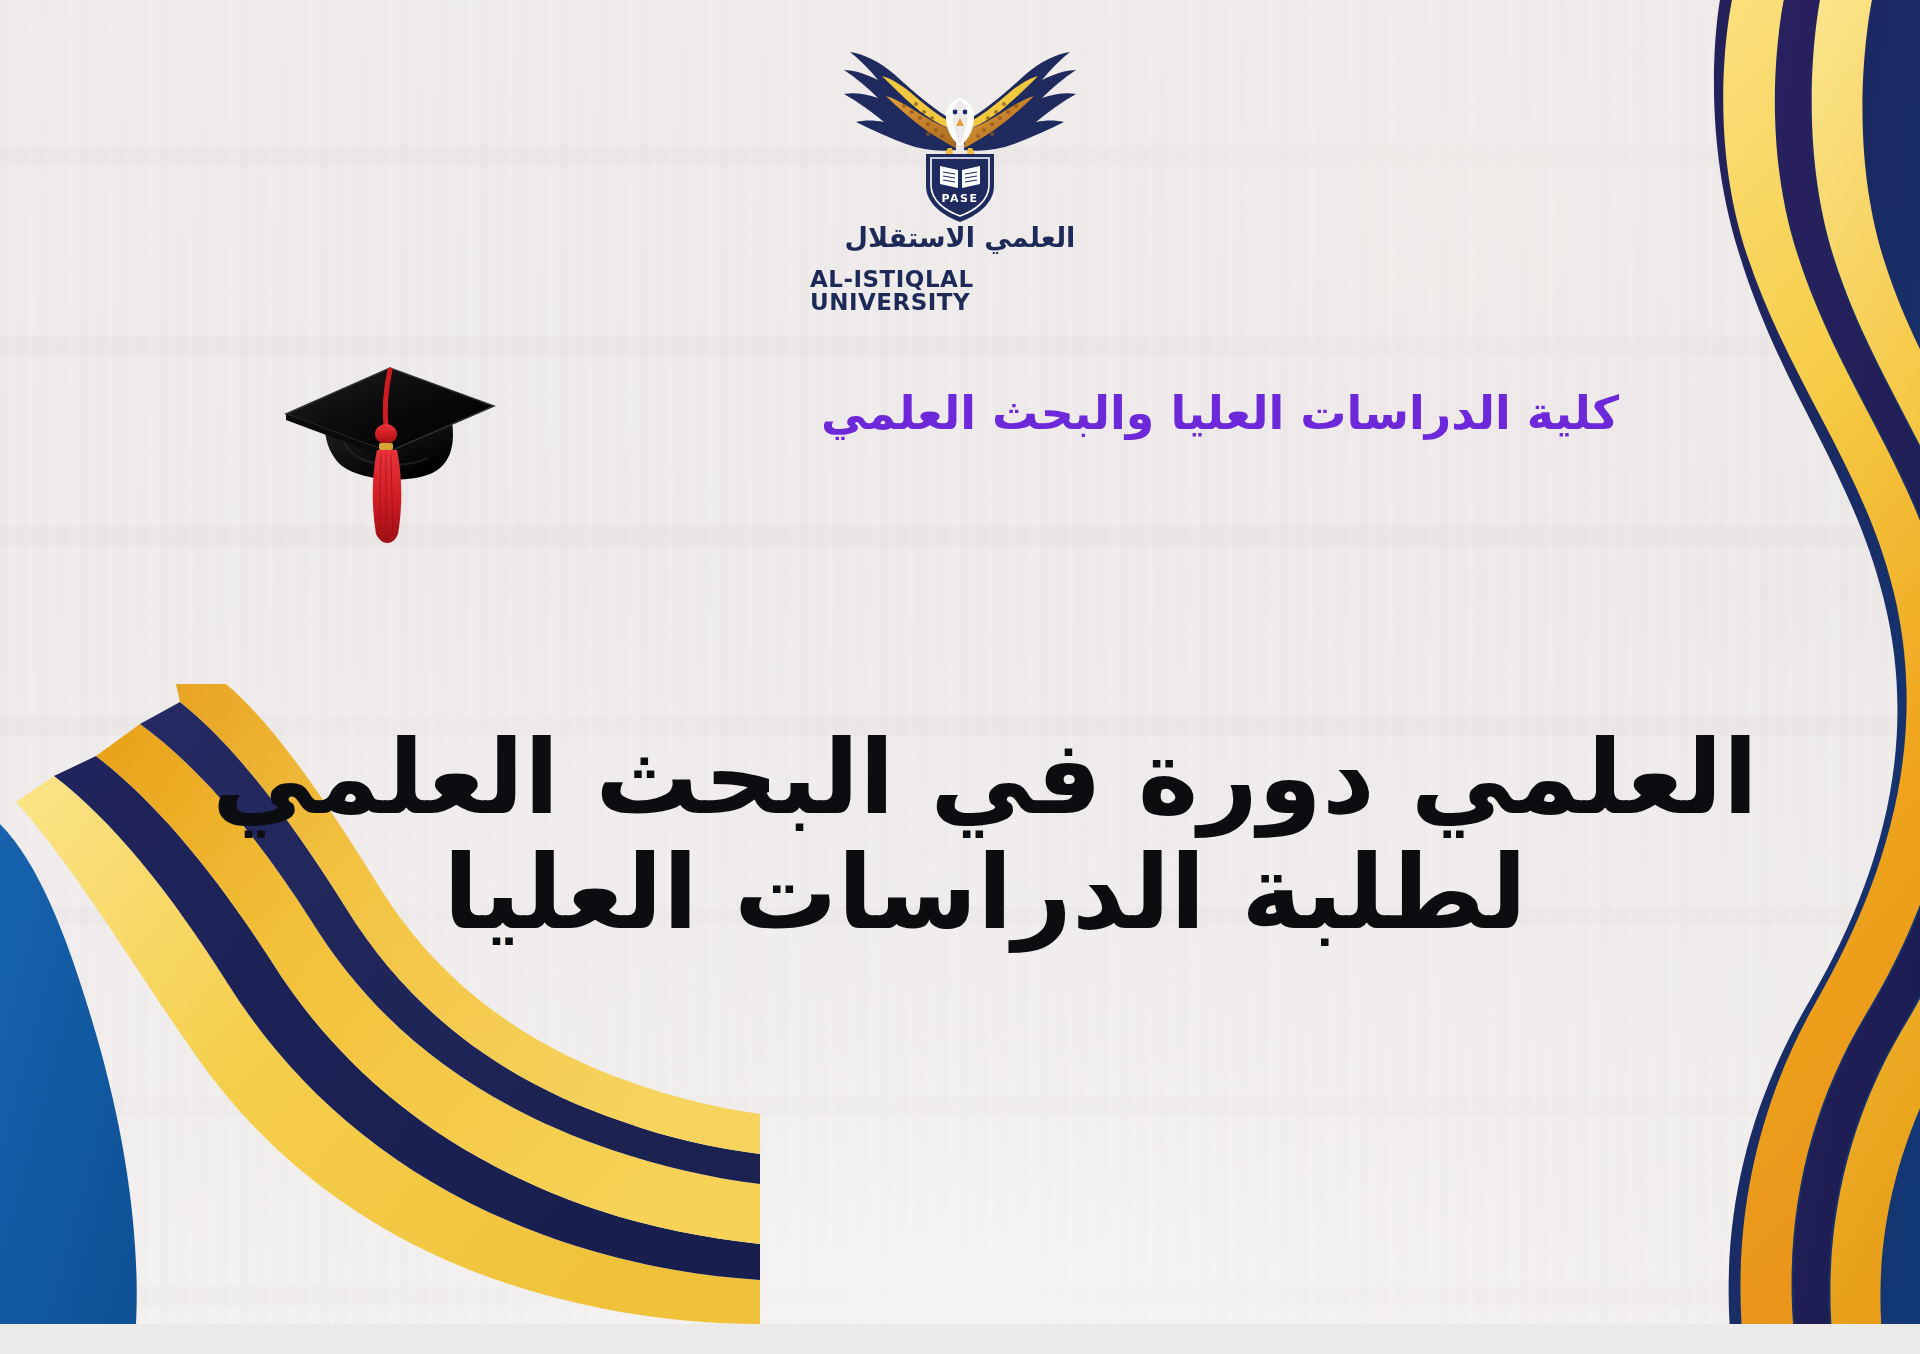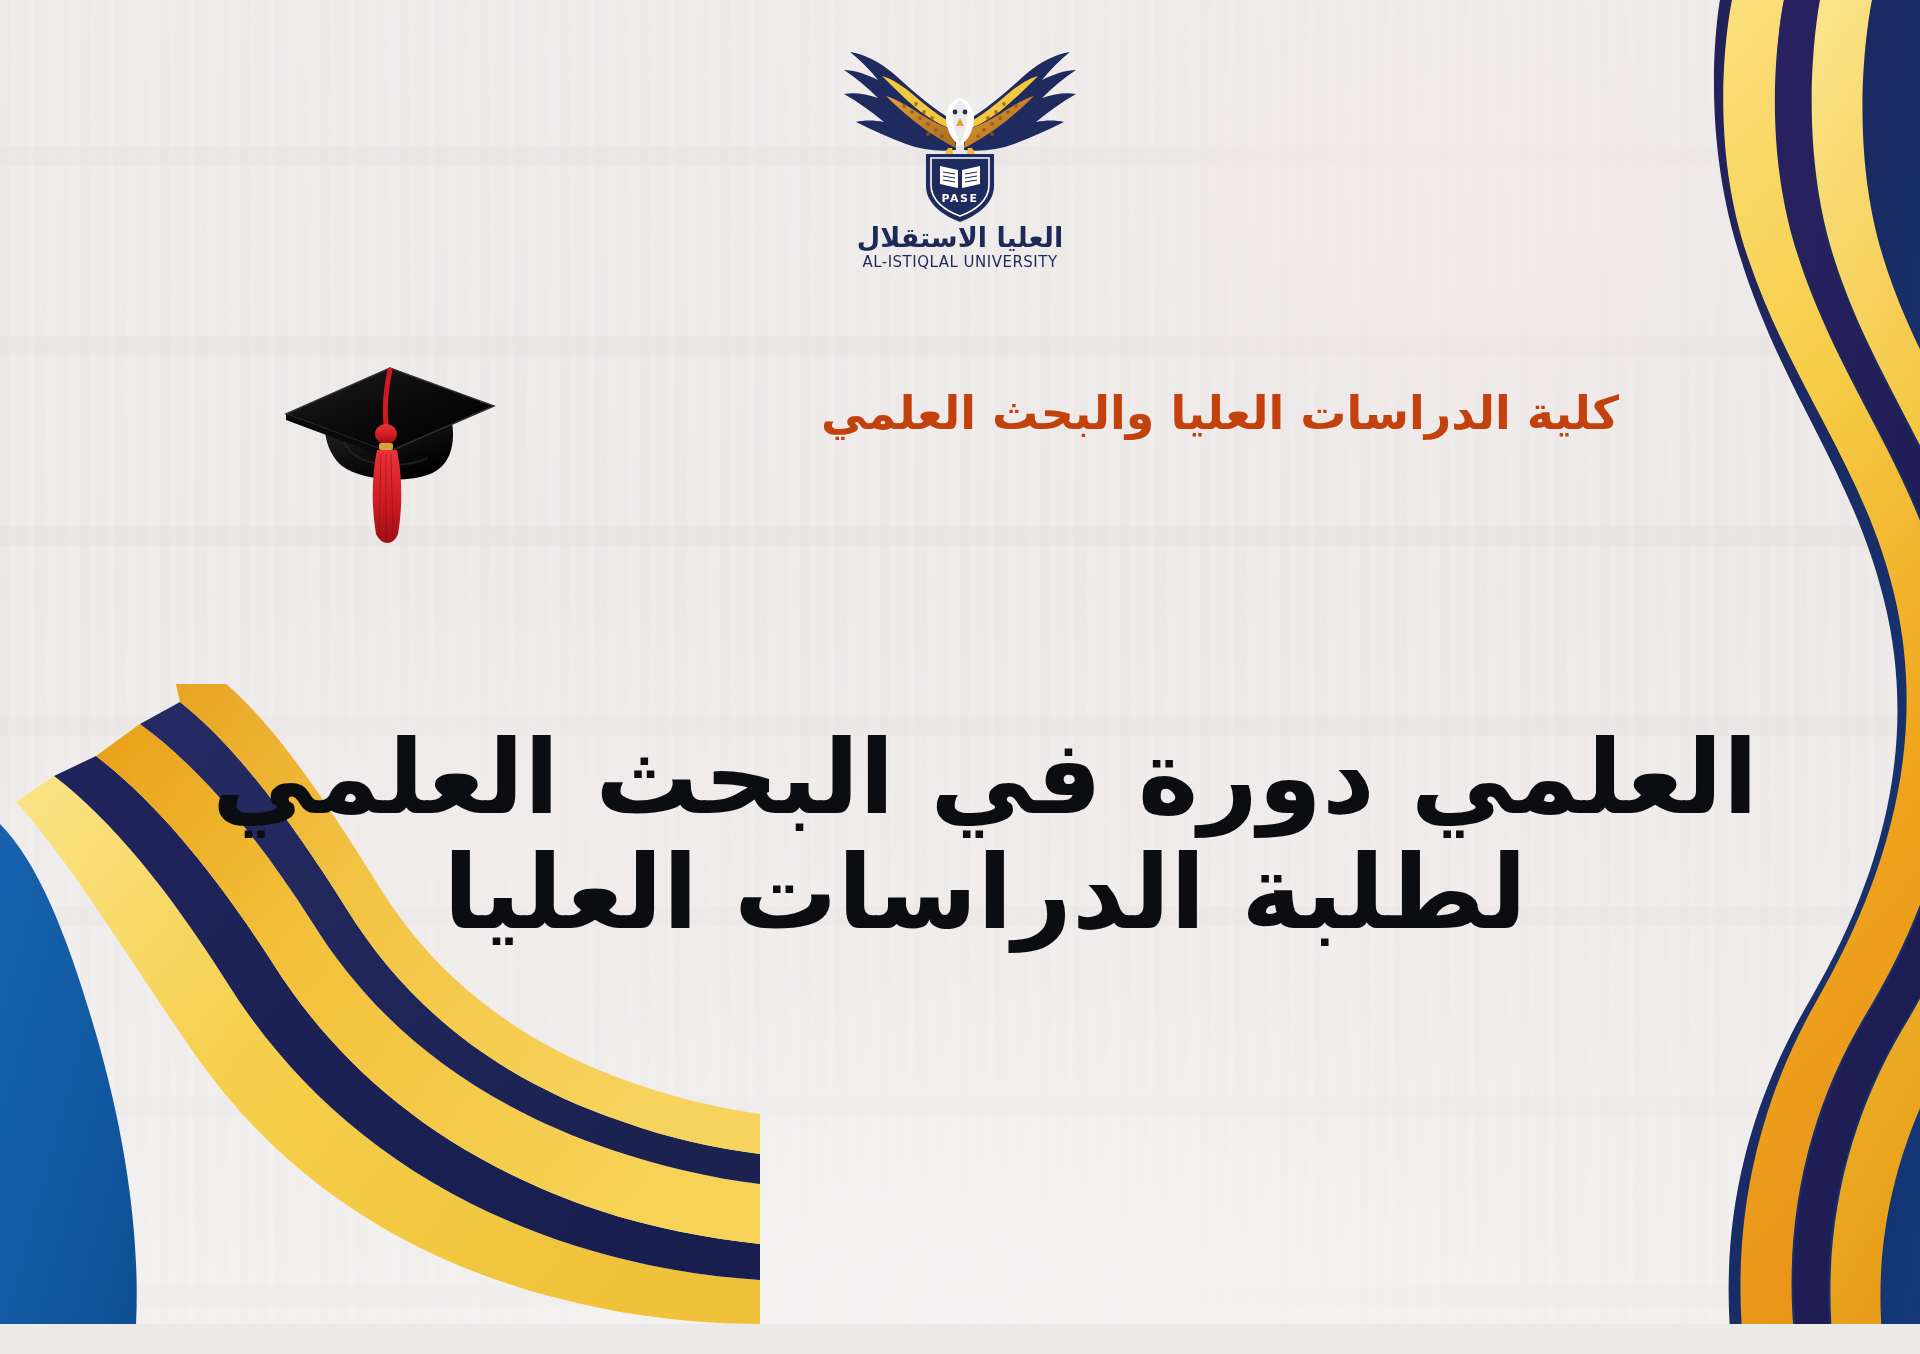--- a/index.html
+++ b/index.html
@@ -63,34 +63,34 @@
   .logo-wrap{
     position:absolute;left:50%;top:26px;transform:translateX(-50%);
     width:300px;display:flex;flex-direction:column;align-items:center;
   }
   .logo-mark{width:260px;height:200px;display:block;}
   .logo-ar{
     color:#1d2a57;font-weight:700;font-size:27px;letter-spacing:-1px;
     margin-top:-2px;line-height:1;direction:rtl;
   }
   .logo-en{
-    color:#1d2a57;font-weight:400;font-size:15px;letter-spacing:.5px;
-    margin-top:4px;line-height:1;
+    color:#1d2a57;font-weight:700;font-size:23px;letter-spacing:.5px;
+    margin-top:17px;line-height:1;
   }
 
   
   .cap{position:absolute;left:278px;top:348px;width:230px;height:230px;}
 
   
   .subtitle-block{
     position:absolute;right:155px;top:390px;width:1090px;
     direction:rtl;text-align:center;
   }
   .subtitle-line{
-    color:#c2410c;font-weight:700;font-size:46px;line-height:1.0;
+    color:#6d28d9;font-weight:700;font-size:46px;line-height:1.0;
     letter-spacing:0px;white-space:nowrap;
   }
   .subtitle-line + .subtitle-line{margin-top:52px;}
 
   .title-block{
     position:absolute;right:40px;top:720px;width:1790px;
     direction:rtl;text-align:center;
   }
   .title-line{
     color:#0c0d10;font-weight:700;font-size:103px;line-height:1.12;
@@ -281,21 +281,21 @@
       <g stroke="#1f2a5e" stroke-width="1.1">
         <line x1="113" y1="146" x2="125" y2="148"></line>
         <line x1="113" y1="150" x2="125" y2="152"></line>
         <line x1="113" y1="154" x2="125" y2="156"></line>
         <line x1="135" y1="148" x2="147" y2="146"></line>
         <line x1="135" y1="152" x2="147" y2="150"></line>
         <line x1="135" y1="156" x2="147" y2="154"></line>
       </g>
       <text x="130" y="176" text-anchor="middle" fill="#ffffff" font-family="DejaVu Sans, sans-serif" font-size="11" font-weight="700" letter-spacing="1.5">PASE</text>
     </svg>
-    <div class="logo-ar">العليا الاستقلال</div>
+    <div class="logo-ar">العلمي الاستقلال</div>
     <div class="logo-en">AL-ISTIQLAL UNIVERSITY</div>
   </div>
 
   <svg class="cap" viewBox="0 0 230 230">
     <defs>
       <linearGradient id="capG" x1="0" y1="0" x2="0.6" y2="1">
         <stop offset="0%" stop-color="#2a2a2a"></stop>
         <stop offset="55%" stop-color="#111111"></stop>
         <stop offset="100%" stop-color="#000000"></stop>
       </linearGradient>

